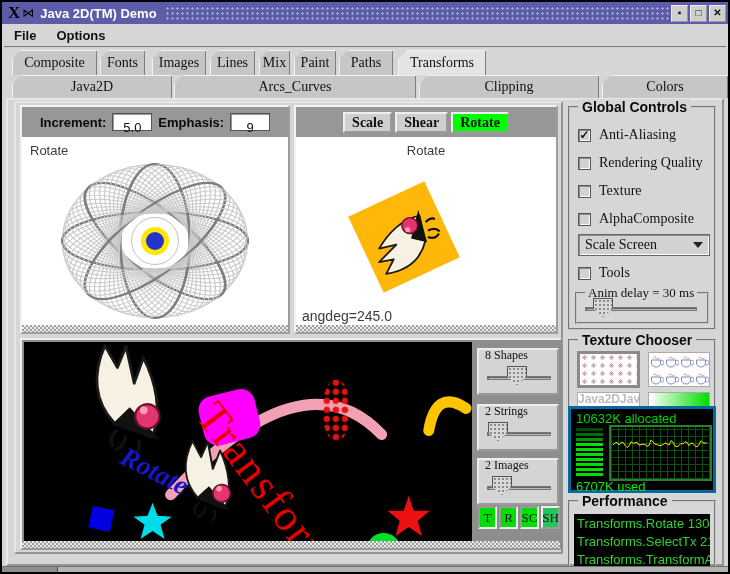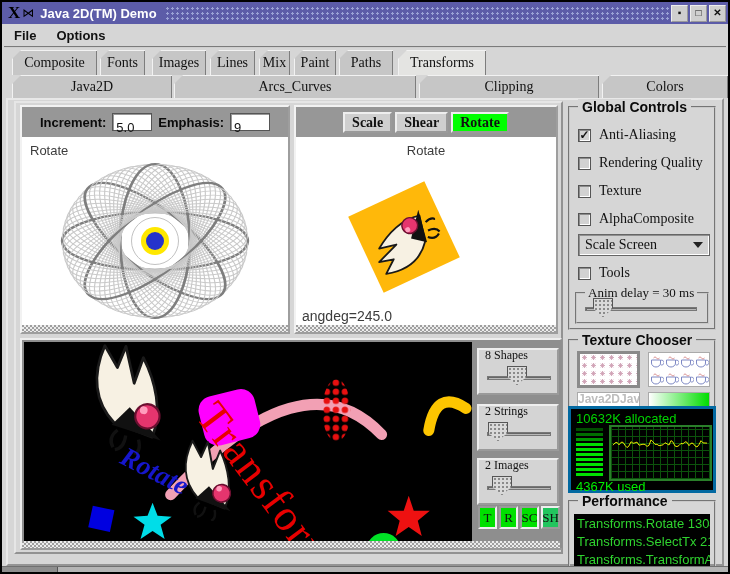--- a/index.html
+++ b/index.html
@@ -34,21 +34,21 @@
   .main{position:absolute;left:4px;top:96px;right:4px;bottom:6px;background:#d6d6d6;
         border:2px outset #e8e8e8;}
   .demo-outer{position:absolute;left:12px;top:99px;width:549px;height:453px;border:2px outset #e6e6e6;}
   
   .dpanel{position:absolute;border:2px outset #f2f2f2;background:#fff;}
   .dheader{position:absolute;left:0;top:0;right:0;height:30px;background:#979797;
            display:flex;align-items:center;justify-content:center;gap:6px;}
   .hdr-label{font-weight:bold;font-size:13px;color:#0a0a0a;}
   .hdr-field{width:40px;height:18px;background:#fff;border:1px solid #555;
              box-shadow:inset 1px 1px 0 #999;font-size:13px;font-family:"Liberation Sans",sans-serif;
-             padding:6px 3px;color:#111;}
+             padding:6px 3px;color:#111;text-align:center;}
   .hbtn{height:21px;padding:1px 7px;background:#cfcfcf;border:2px outset #eee;
         font-family:"Liberation Serif",serif;font-weight:bold;font-size:14px;color:#111;}
   .hbtn.on{background:#00ff00;}
   .canvas-label{position:absolute;font-size:13px;color:#3c3c3c;}
   .status-line{position:absolute;left:6px;bottom:8px;font-size:14px;color:#3c3c3c;}
   .dither{position:absolute;left:0;right:0;bottom:0;height:7px;
           background:repeating-conic-gradient(#ececec 0% 25%, #9f9f9f 0% 50%);background-size:4px 4px;}
   
   .anim-outer{position:absolute;left:18px;top:336px;width:542px;height:212px;border:2px outset #eee;background:#8e8e8e;}
   .anim-canvas{position:absolute;left:2px;top:2px;width:448px;height:199px;background:#000;}
@@ -348,21 +348,21 @@
         <div style="background: rgb(0, 224, 0);"></div>
         <div style="background: rgb(0, 224, 0);"></div>
         <div style="background: rgb(0, 224, 0);"></div>
         <div style="background: rgb(0, 224, 0);"></div>
       </div>
     <div class="mem-graph">
       <svg width="99" height="52" viewBox="0 0 99 52" style="position:absolute;left:0;top:0">
         <polyline id="sparkline" fill="none" stroke="#e8e800" stroke-width="1" points="2,18.2 4,15.9 6,15.3 8,17.9 10,15.3 12,15.3 14,18.3 16,20.6 18,18.9 20,14.7 22,16.3 24,15.9 26,15.1 28,18.2 30,17.7 32,17.2 34,17.5 36,19.4 38,18.3 40,12.9 42,14.9 44,17.4 46,17.3 48,18.7 50,18.3 52,17.8 54,15.7 56,16.8 58,18.0 60,13.6 62,15.1 64,19.0 66,19.6 68,18.5 70,16.4 72,16.9 74,14.8 76,15.3 78,18.7 80,16.2 82,16.3 84,18.9 86,20.0 88,17.6 90,13.7 92,15.9 94,16.0 96,16.1"></polyline>
       </svg>
     </div>
-    <span class="mem-text" style="top:70px;color:#00ee00">4367K used</span>
+    <span class="mem-text" style="top:70px;color:#00ee00">6707K used</span>
   </div>
 
   <div class="group" style="left:566px;top:498px;width:148px;height:70px">
     <span class="group-title">Performance</span>
     <div class="perf-box">
       <span class="perf-line" style="top:2px">Transforms.Rotate 1304</span>
       <span class="perf-line" style="top:20px">Transforms.SelectTx 21</span>
       <span class="perf-line" style="top:38px">Transforms.TransformA</span>
     </div>
   </div>

